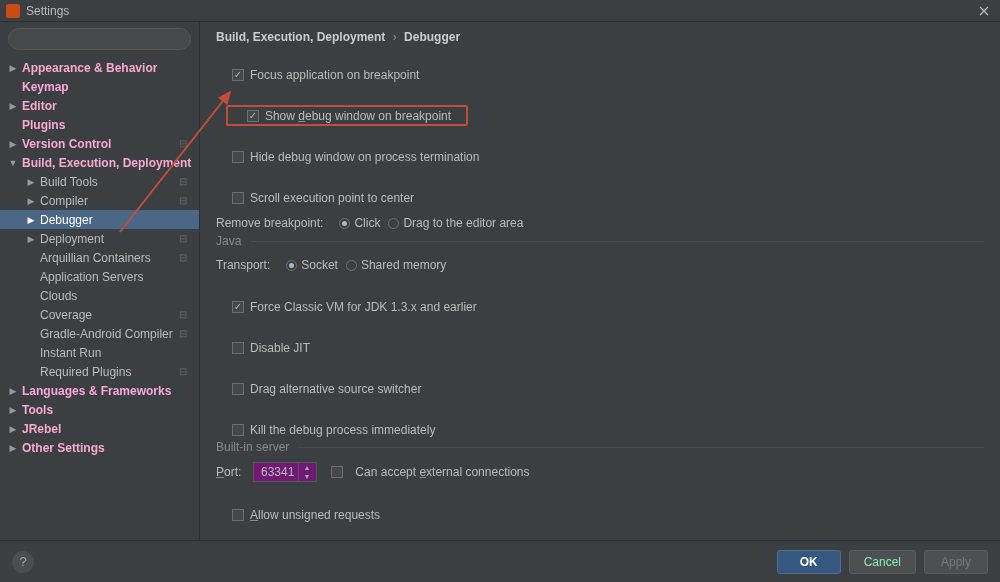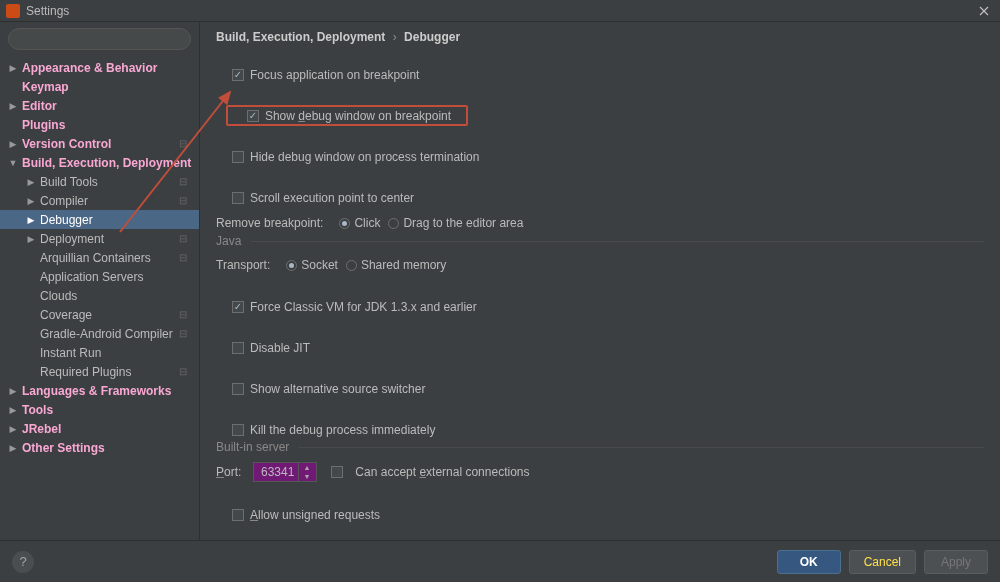--- a/index.html
+++ b/index.html
@@ -237,21 +237,21 @@
     font-size: 13px;
     cursor: pointer;
   }
   .footer .spacer { flex: 1; }
   .btn {
     height: 24px;
     min-width: 64px;
     padding: 0 14px;
     border: 1px solid #5a5d5f;
     background: #4c5052;
-    color: #fde047;
+    color: #86efac;
     margin-left: 8px;
     border-radius: 3px;
     cursor: pointer;
     display: flex; align-items: center; justify-content: center;
   }
   .btn.primary {
     background: #365880;
     border-color: #4a708b;
     color: #fff;
     font-weight: bold;
@@ -436,21 +436,21 @@
     <div class="check-row">
       <span class="chk checked"></span>
       <span>Force Classic VM for JDK 1.3.x and earlier</span>
     </div>
     <div class="check-row">
       <span class="chk"></span>
       <span>Disable JIT</span>
     </div>
     <div class="check-row">
       <span class="chk"></span>
-      <span>Show alternative source switcher</span>
+      <span>Drag alternative source switcher</span>
     </div>
     <div class="check-row">
       <span class="chk"></span>
       <span>Kill the debug process immediately</span>
     </div>
 
     <div class="section-hdr">
       <span>Built-in server</span>
       <span class="line"></span>
     </div>

